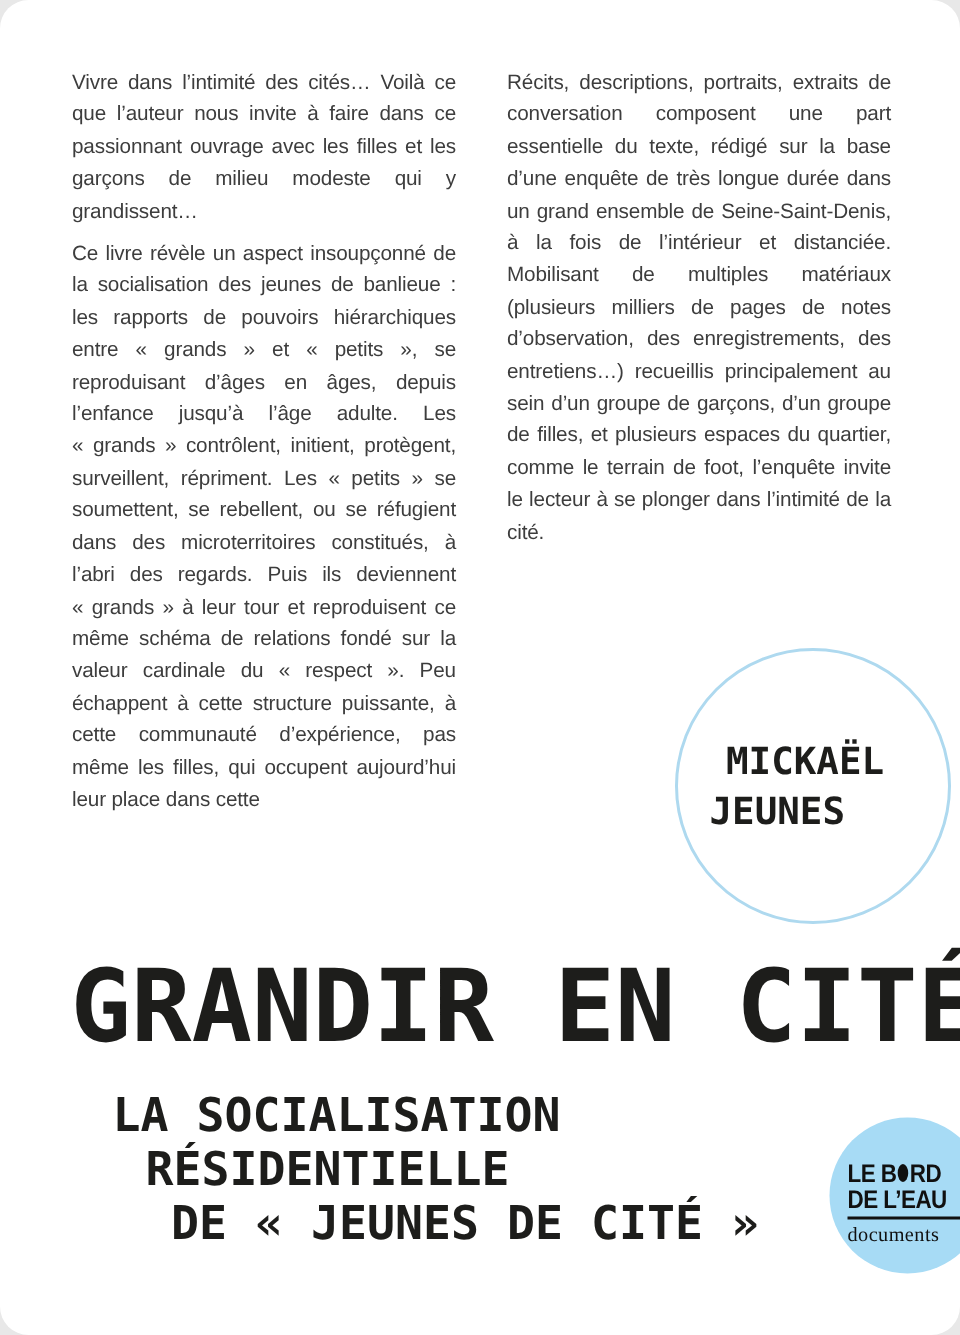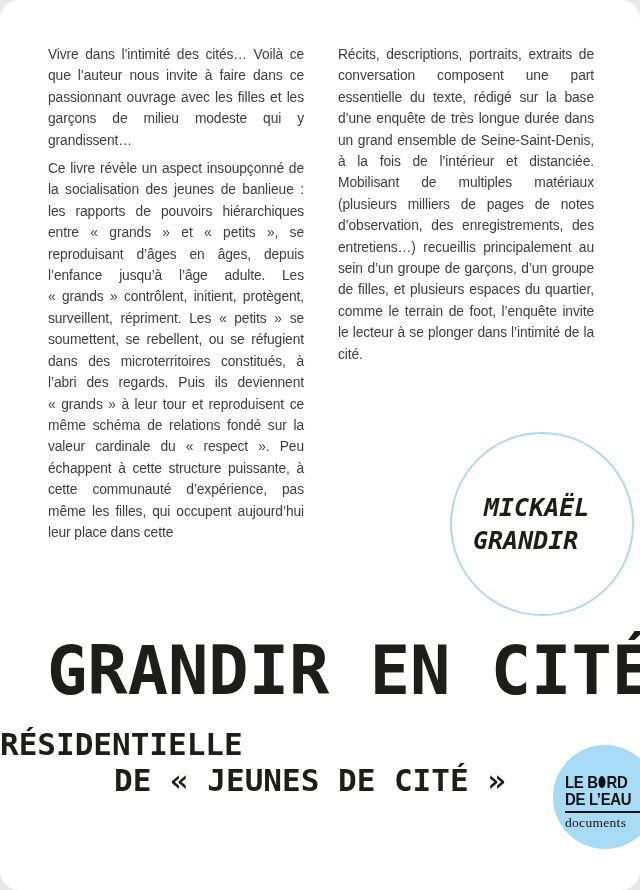--- a/index.html
+++ b/index.html
@@ -49,21 +49,20 @@
     border-radius: 50%;
     display: flex;
     flex-direction: column;
     justify-content: center;
     padding-left: 21px;
     font-family: "DejaVu Sans Mono", monospace;
     font-weight: 700;
     font-size: 25px;
     line-height: 33px;
     color: var(--heading-text, #1d1d1b);
-    font-style: italic;
   }
   .author-line.l1 { margin-left: 11px; }
 
   
   .title {
     position: absolute;
     left: 47px;
     top: 644px;
     margin: 0;
     font-family: "DejaVu Sans Mono", monospace;
@@ -81,21 +80,21 @@
     left: 0;
     top: 726px;
     font-family: "DejaVu Sans Mono", monospace;
     font-weight: 700;
     font-size: 31px;
     line-height: 36px;
     color: var(--heading-text, #1d1d1b);
     white-space: nowrap;
   }
   .subtitle .s1 { margin-left: 75px; }
-  .subtitle .s2 { }
+  .subtitle .s2 { margin-left: 97px; }
   .subtitle .s3 { margin-left: 114px; }
 
   
   .logo {
     position: absolute;
     left: 553px;
     top: 745px;
     width: 104px;
     height: 104px;
     border-radius: 50%;
@@ -150,26 +149,27 @@
       <p>Vivre dans l’intimité des cités… Voilà ce que l’auteur nous invite à faire dans ce passionnant ouvrage avec les filles et les garçons de milieu modeste qui y grandissent…</p>
       <p>Ce livre révèle un aspect insoupçonné de la socialisation des jeunes de banlieue&nbsp;: les rapports de pouvoirs hiérarchiques entre «&nbsp;grands&nbsp;» et «&nbsp;petits&nbsp;», se reproduisant d’âges en âges, depuis l’enfance jusqu’à l’âge adulte. Les «&nbsp;grands&nbsp;» contrôlent, initient, protègent, surveillent, répriment. Les «&nbsp;petits&nbsp;» se soumettent, se rebellent, ou se réfugient dans des microterritoires constitués, à l’abri des regards. Puis ils deviennent «&nbsp;grands&nbsp;» à leur tour et reproduisent ce même schéma de relations fondé sur la valeur cardinale du «&nbsp;respect&nbsp;». Peu échappent à cette structure puissante, à cette communauté d’expérience, pas même les filles, qui occupent aujourd’hui leur place dans cette</p>
     </div>
     <div class="col">
       <p>Récits, descriptions, portraits, extraits de conversation composent une part essentielle du texte, rédigé sur la base d’une enquête de très longue durée dans un grand ensemble de Seine-Saint-Denis, à la fois de l’intérieur et distanciée. Mobilisant de multiples matériaux (plusieurs milliers de pages de notes d’observation, des enregistrements, des entretiens…) recueillis principalement au sein d’un groupe de garçons, d’un groupe de filles, et plusieurs espaces du quartier, comme le terrain de foot, l’enquête invite le lecteur à se plonger dans l’intimité de la cité.</p>
     </div>
   </div>
 
   <div class="author-circle">
     <div class="author-line l1">MICKAËL</div>
-    <div class="author-line l2">GRANDIR</div>
+    <div class="author-line l2">JEUNES</div>
   </div>
 
   <h1 class="title">GRANDIR EN CITÉ</h1>
 
   <div class="subtitle">
+    <div class="s1">LA SOCIALISATION</div>
     <div class="s2">RÉSIDENTIELLE</div>
     <div class="s3">DE «&nbsp;JEUNES DE CITÉ&nbsp;»</div>
   </div>
 
   <div class="logo">
     <div class="logo-inner">
       <div class="logo-name"><span>LE B</span><span class="o-dot"></span><span>RD</span></div>
       <div class="logo-name2">DE L’EAU</div>
       <div class="logo-rule"></div>
       <div class="logo-coll">documents</div>

